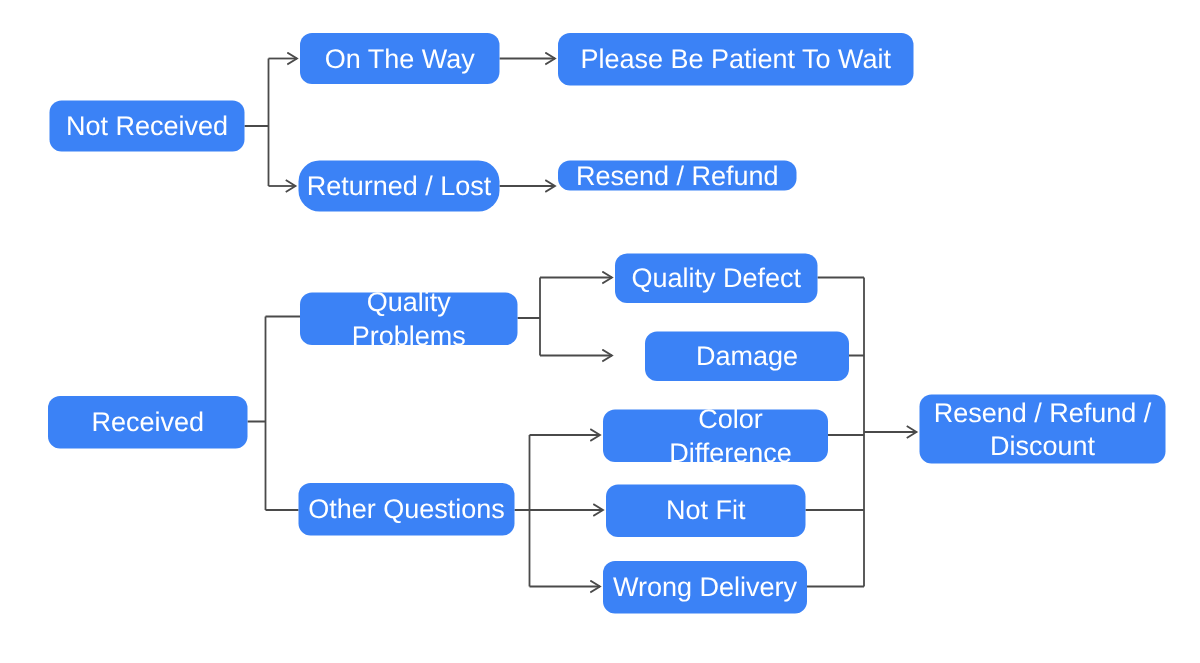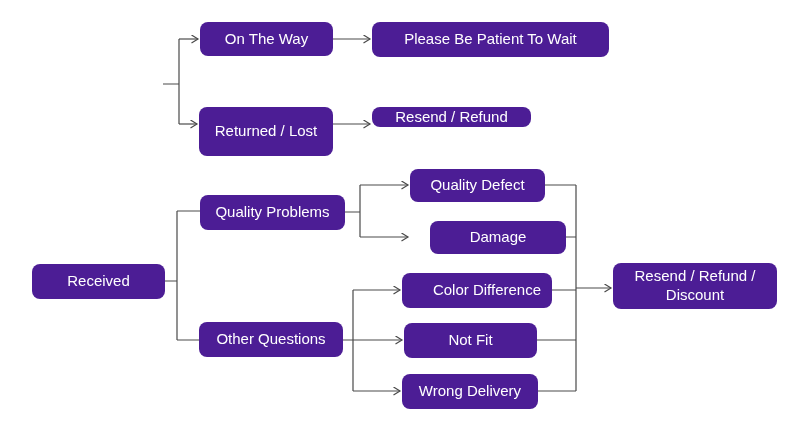--- a/index.html
+++ b/index.html
@@ -16,28 +16,28 @@
     left: 0; top: 0;
     width: 800px; height: 442px;
   }
   .wires path {
     fill: none;
     stroke: #4a4a4a;
     stroke-width: 1.2;
   }
   .node {
     position: absolute;
-    background: #4c1d95;
+    background: #3b82f6;
     color: #ffffff;
     border-radius: 8px;
     display: flex;
     align-items: center;
     justify-content: center;
     text-align: center;
-    font-size: 15px;
+    font-size: 18px;
     line-height: 1.25;
     padding: 0 4px;
     box-sizing: border-box;
     user-select: none;
   }
 </style>
 </head>
 <body>
 
 <div class="canvas">
@@ -63,26 +63,27 @@
 
     <path d="M343 340 H353 M353 290 V391"></path>
     <path d="M353 290 H400" marker-end="url(#arrow)"></path>
     <path d="M353 340 H402" marker-end="url(#arrow)"></path>
     <path d="M353 391 H400" marker-end="url(#arrow)"></path>
 
     <path d="M545 185 H576 M546 237 H576 M552 290 H576 M537 340 H576 M538 391 H576 M576 185 V391"></path>
     <path d="M576 288 H611" marker-end="url(#arrow)"></path>
   </svg>
 
+  <div class="node" style="left:33px; top:67px; width:130px; height:34px;">Not Received</div>
 
   <div class="node" style="left:200px; top:22px; width:133px; height:34px;">On The Way</div>
 
   <div class="node" style="left:372px; top:22px; width:237px; height:35px;">Please Be Patient To Wait</div>
 
-  <div class="node" style="left:199px; top:107px; width:134px; height:49px;">Returned / Lost</div>
+  <div class="node" style="left:199px; top:107px; width:134px; height:34px;border-radius:14px;">Returned / Lost</div>
 
   <div class="node" style="left:372px; top:107px; width:159px; height:20px;">Resend / Refund</div>
 
   <div class="node" style="left:32px; top:264px; width:133px; height:35px;">Received</div>
 
   <div class="node" style="left:200px; top:195px; width:145px; height:35px;">Quality Problems</div>
 
   <div class="node" style="left:199px; top:322px; width:144px; height:35px;">Other Questions</div>
 
   <div class="node" style="left:410px; top:169px; width:135px; height:33px;">Quality Defect</div>

